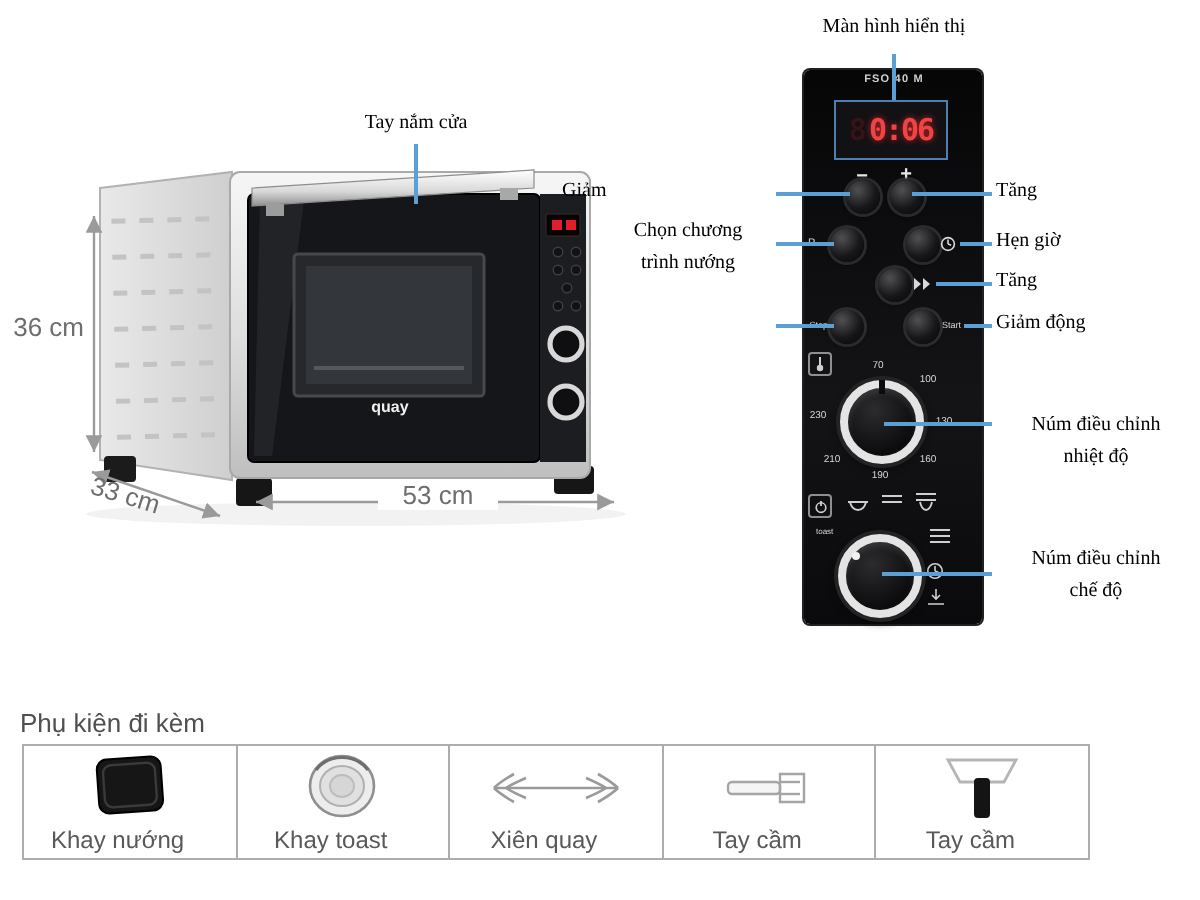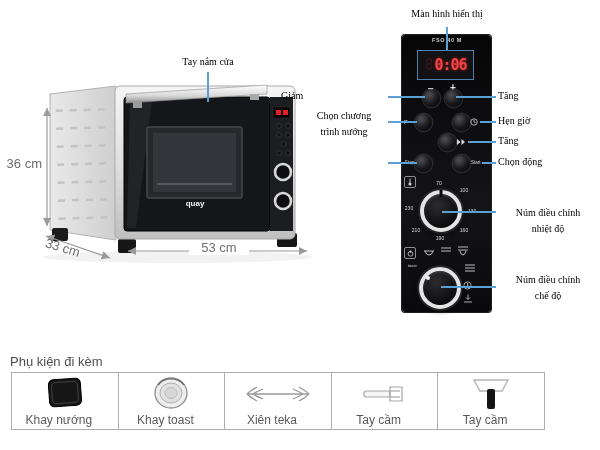--- a/index.html
+++ b/index.html
@@ -233,21 +233,21 @@
 
   <span class="lbl" style="left:498px;top:90px;">Tăng</span>
   <div class="cline-h" style="left:456px;top:96px;width:40px;"></div>
 
   <span class="lbl" style="left:498px;top:115px;">Hẹn giờ</span>
   <div class="cline-h" style="left:480px;top:121px;width:16px;"></div>
 
   <span class="lbl" style="left:498px;top:135px;">Tăng</span>
   <div class="cline-h" style="left:468px;top:141px;width:28px;"></div>
 
-  <span class="lbl" style="left:498px;top:156px;">Chọn động</span>
+  <span class="lbl" style="left:498px;top:156px;">Giảm động</span>
   <div class="cline-h" style="left:482px;top:162px;width:14px;"></div>
 
   <span class="lbl ctr" style="left:498px;top:205px;width:100px;"><span>Núm điều chỉnh</span><br><span>nhiệt độ</span></span>
   <div class="cline-h" style="left:442px;top:211px;width:54px;"></div>
 
   <span class="lbl ctr" style="left:498px;top:272px;width:100px;"><span>Núm điều chỉnh</span><br><span>chế độ</span></span>
   <div class="cline-h" style="left:441px;top:286px;width:55px;"></div>
 
   <span id="acc-title">Phụ kiện đi kèm</span>
   <div id="acc-table">
@@ -280,21 +280,21 @@
     <div class="cell">
       <span class="ic">
         <svg width="70" height="30" viewBox="0 0 70 30">
             <g stroke="#9a9a9a" stroke-width="1.3" fill="none">
               <line x1="4" y1="15" x2="66" y2="15"></line>
               <path d="M14,8 Q7,12 4,15 M14,22 Q7,18 4,15 M20,10 Q13,13 10,15 M20,20 Q13,17 10,15"></path>
               <path d="M56,8 Q63,12 66,15 M56,22 Q63,18 66,15 M50,10 Q57,13 60,15 M50,20 Q57,17 60,15"></path>
             </g>
           </svg>
       </span>
-      <span class="nm">Xiên teka</span>
+      <span class="nm">Xiên quay</span>
     </div>
 
     <div class="cell">
       <span class="ic">
         <svg width="50" height="26" viewBox="0 0 50 26">
             <g fill="#f5f5f5" stroke="#a5a5a5" stroke-width="1.2">
               <rect x="4" y="10" width="26" height="6" rx="2"></rect>
               <path d="M30,6 h12 v14 h-12 z" fill="none"></path>
               <line x1="30" y1="10" x2="40" y2="10"></line>
               <line x1="30" y1="16" x2="40" y2="16"></line>

